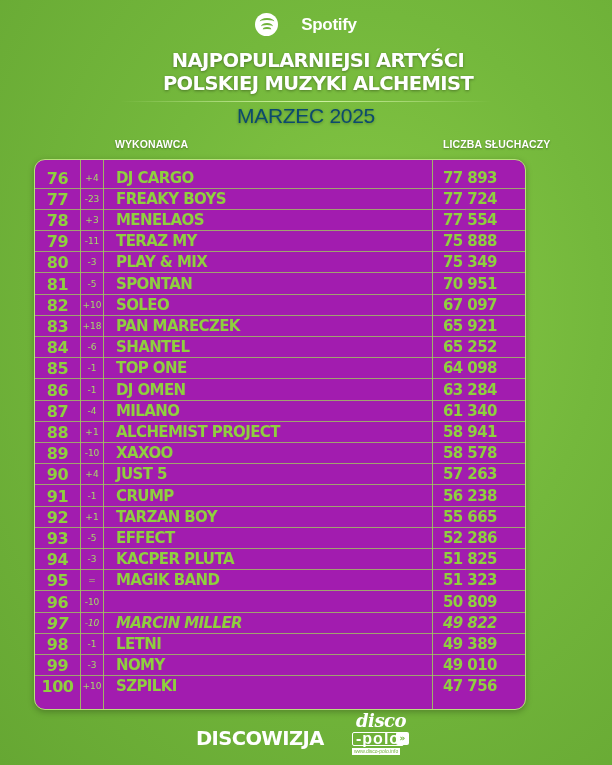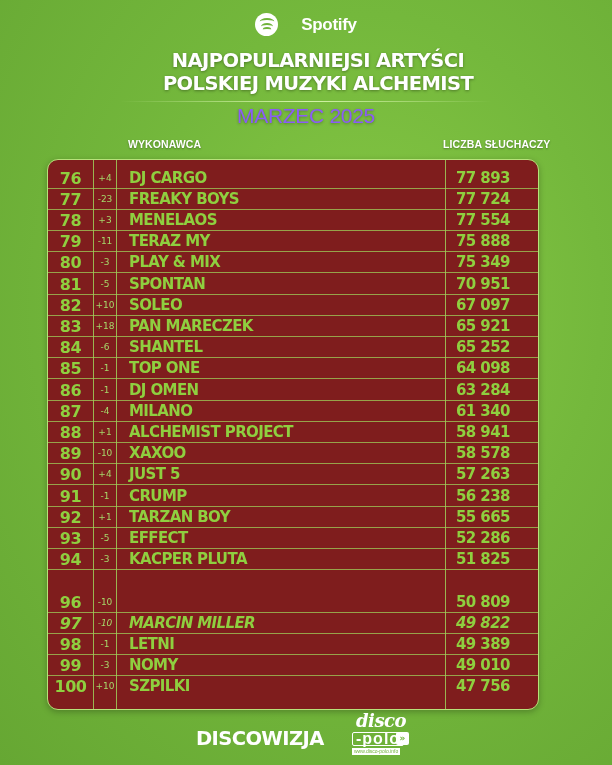--- a/index.html
+++ b/index.html
@@ -13,27 +13,27 @@
   .spotify-circle { width:23px; height:23px; border-radius:50%; background:#fff; position:relative; }
   .spotify-circle i { position:absolute; left:50%; transform:translateX(-50%); border:2.4px solid #6fb33a; border-bottom:none; border-left-color:transparent; border-right-color:transparent; border-radius:50% 50% 0 0; }
   .spotify-circle i.a { top:5px; width:15px; height:6px; border-left:none; border-right:none; }
   .spotify-circle i.b { top:9.5px; width:12px; height:5px; border-left:none; border-right:none; }
   .spotify-circle i.c { top:13.5px; width:9px; height:4px; border-left:none; border-right:none; }
   .spotify-word { color:#fff; font-weight:bold; font-size:17px; letter-spacing:-0.3px; font-family:"Liberation Sans", sans-serif; }
   .title { position:absolute; left:12px; width:612px; text-align:center; color:#fff; font-weight:bold; font-size:19.5px; letter-spacing:-0.6px; line-height:23px; text-shadow:0 1px 3px rgba(0,0,0,0.35); font-family:"DejaVu Sans", sans-serif; }
   .title.l1 { top:49px; }
   .title.l2 { top:72px; }
   .divider { position:absolute; top:101px; left:120px; width:372px; height:1px; background:linear-gradient(90deg, rgba(255,255,255,0), rgba(230,255,190,0.85), rgba(255,255,255,0)); }
-  .month { position:absolute; top:104px; left:0; width:612px; text-align:center; color:#8b5cf6; font-size:21px; letter-spacing:-0.3px; text-shadow:0 1px 3px rgba(0,0,0,0.3); font-family:"Liberation Sans", sans-serif; }
+  .month { position:absolute; top:104px; left:0; width:612px; text-align:center; color:#0c4a6e; font-size:21px; letter-spacing:-0.3px; text-shadow:0 1px 3px rgba(0,0,0,0.3); font-family:"Liberation Sans", sans-serif; }
   .colhead { position:absolute; top:138px; color:#fff; font-weight:bold; font-size:10.5px; text-shadow:0 1px 2px rgba(0,0,0,0.35); font-family:"Liberation Sans", sans-serif; letter-spacing:0.1px; }
-  .colhead.artist { left:128px; }
+  .colhead.artist { left:115px; }
   .colhead.listen { left:443px; }
   .table {
-    position:absolute; left:47px; top:159px; width:492px; height:551px;
-    background:#7f1d1d; border:1.5px solid #b7e27a; border-radius:11px; box-sizing:border-box; overflow:hidden;
+    position:absolute; left:34px; top:159px; width:492px; height:551px;
+    background:#a21caf; border:1.5px solid #b7e27a; border-radius:11px; box-sizing:border-box; overflow:hidden;
     box-shadow:0 2px 6px rgba(0,0,0,0.25);
   }
   .vline { position:absolute; top:0; bottom:0; width:1px; background:#9fd05a; opacity:0.85; }
   .row { position:absolute; left:0; width:100%; height:21.2px; border-bottom:1px solid rgba(159,208,90,0.75); box-sizing:border-box; }
   .row.last { border-bottom:none; }
   .cell { position:absolute; top:0; height:20px; line-height:21px; color:#8fcf3f; font-weight:bold; white-space:nowrap; font-family:"DejaVu Sans", sans-serif; }
   .c-rank { left:0; width:45px; text-align:center; font-size:16px; letter-spacing:-0.5px; }
   .c-chg { left:46px; width:22px; text-align:center; font-size:9px; font-weight:normal; color:#a6d86a; line-height:21px; }
   .c-name { left:81px; font-size:15px; letter-spacing:-0.6px; }
   .c-num { left:408px; font-size:15px; letter-spacing:-0.6px; }
@@ -176,20 +176,26 @@
       <div class="cell c-chg">-5</div>
       <div class="cell c-name">EFFECT</div>
       <div class="cell c-num">52 286</div>
     </div>
     <div class="row" style="top: 389.1px;">
       <div class="cell c-rank">94</div>
       <div class="cell c-chg">-3</div>
       <div class="cell c-name">KACPER PLUTA</div>
       <div class="cell c-num">51 825</div>
     </div>
+    <div class="row" style="top: 410.3px;">
+      <div class="cell c-rank">95</div>
+      <div class="cell c-chg">=</div>
+      <div class="cell c-name">MAGIK BAND</div>
+      <div class="cell c-num">51 323</div>
+    </div>
     <div class="row" style="top: 431.5px;">
       <div class="cell c-rank">96</div>
       <div class="cell c-chg">-10</div>
       <div class="cell c-num">50 809</div>
     </div>
     <div class="row" style="top: 452.7px; font-style: italic;">
       <div class="cell c-rank">97</div>
       <div class="cell c-chg">-10</div>
       <div class="cell c-name">MARCIN MILLER</div>
       <div class="cell c-num">49 822</div>

